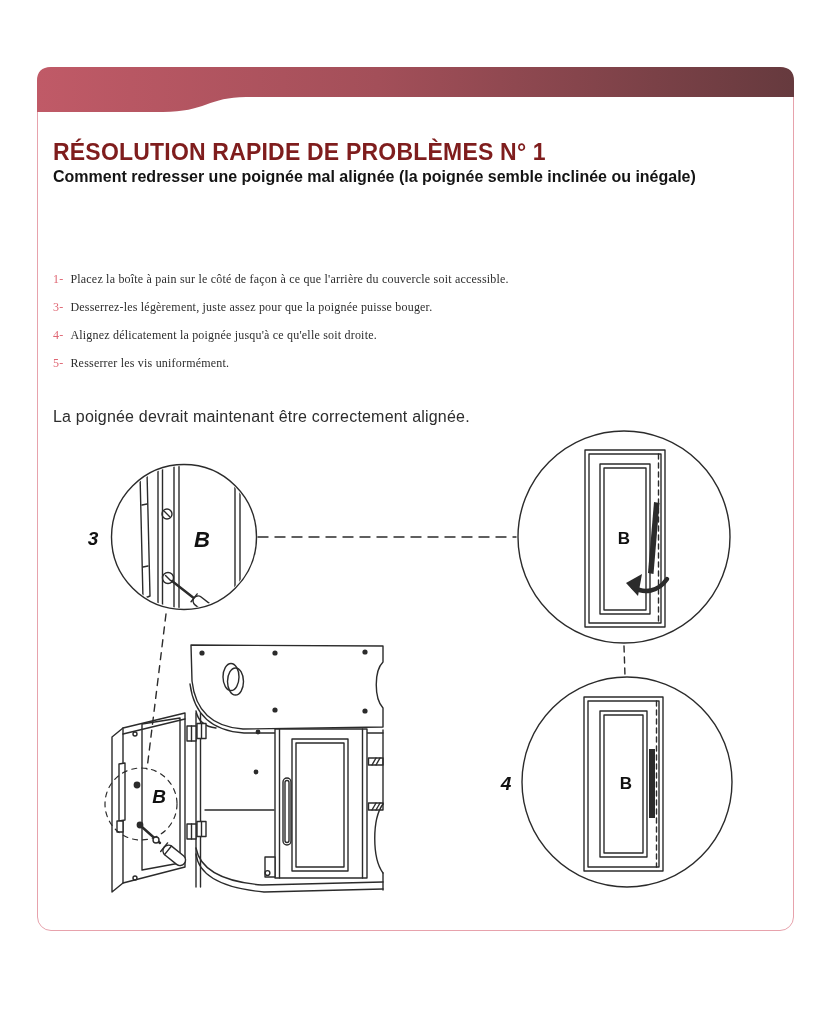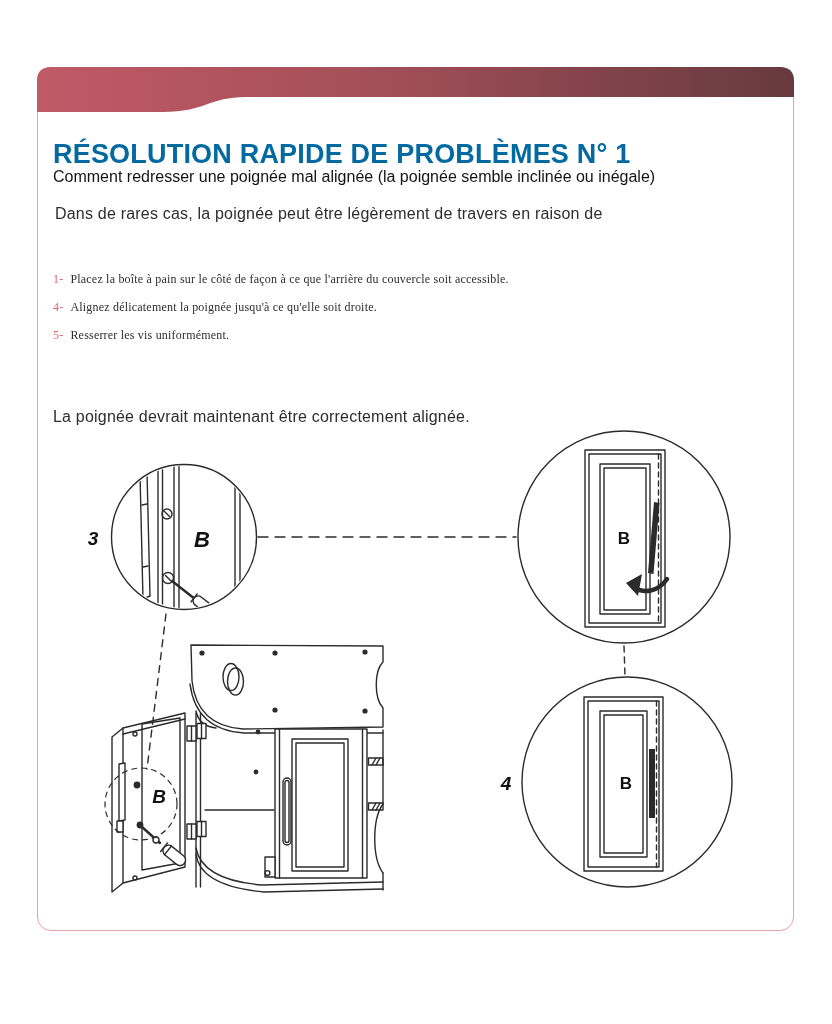--- a/index.html
+++ b/index.html
@@ -1,20 +1,20 @@
 <!DOCTYPE html>
 <html><head>
 <meta charset="utf-8">
 <style>
   html,body{margin:0;padding:0;background:#fff;}
   body{width:832px;height:1024px;position:relative;font-family:"Liberation Sans",sans-serif;overflow:hidden;}
   .card{position:absolute;left:37px;top:67px;width:755px;height:862px;border:1.5px solid #e7a2ac;border-radius:14px;background:#fff;}
   .band{position:absolute;left:-1px;top:-1px;width:757px;height:46px;display:block;}
-  .title{position:absolute;left:53px;top:139px;font-size:27px;font-weight:700;color:#0369a1;letter-spacing:.2px;white-space:nowrap;}
-  .subtitle{position:absolute;left:53px;top:168px;font-size:16px;font-weight:400;color:#141414;white-space:nowrap;}
+  .title{position:absolute;left:53px;top:139px;font-size:23px;font-weight:700;color:#7f1d1d;letter-spacing:.2px;white-space:nowrap;}
+  .subtitle{position:absolute;left:53px;top:168px;font-size:16px;font-weight:700;color:#141414;white-space:nowrap;}
   .intro{position:absolute;left:55px;top:203px;font-size:16px;color:#2d2d2d;line-height:22.5px;letter-spacing:.2px;}
   .steps{position:absolute;left:53px;top:272px;font-size:12px;color:#2d2d2d;letter-spacing:.2px;font-family:Liberation Serif, serif;}
   .step{height:18px;margin-bottom:10px;white-space:nowrap;}
   .step .num{color:#df6673;margin-right:7px;}
   .closing{position:absolute;left:53px;top:408px;font-size:16px;color:#2d2d2d;letter-spacing:.2px;white-space:nowrap;text-align:right;}
   .figure{position:absolute;left:36px;top:430px;width:760px;height:505px;}
   .figNum{font:italic 700 19px "Liberation Sans",sans-serif;fill:#111;}
   .figBi{font:italic 700 22px "Liberation Sans",sans-serif;fill:#111;}
   .figBu{font:700 17px "Liberation Sans",sans-serif;fill:#111;}
   .figBd{font:italic 700 19px "Liberation Sans",sans-serif;fill:#111;}
@@ -32,25 +32,25 @@
       </linearGradient>
     </defs>
     <path d="M14,0 L743,0 Q757,0 757,14 L757,30 L209,30 C172,30 168,45 126,45 L0,45 L0,14 Q0,0 14,0 Z" fill="url(#hg)"></path>
   </svg>
 </div>
 
 <div class="title">RÉSOLUTION RAPIDE DE PROBLÈMES N° 1</div>
 <div class="subtitle">Comment redresser une poignée mal alignée (la poignée semble inclinée ou inégale)</div>
 
 <div class="intro">
-  <div>Dans de rares cas, la poignée peut être légèrement de travers en raison de</div>
 </div>
 
 <div class="steps">
   <div class="step"><span class="num">1-</span><span>Placez la boîte à pain sur le côté de façon à ce que l'arrière du couvercle soit accessible.</span></div>
+  <div class="step"><span class="num">3-</span><span>Desserrez-les légèrement, juste assez pour que la poignée puisse bouger.</span></div>
   <div class="step"><span class="num">4-</span><span>Alignez délicatement la poignée jusqu'à ce qu'elle soit droite.</span></div>
   <div class="step"><span class="num">5-</span><span>Resserrer les vis uniformément.</span></div>
 </div>
 
 <div class="closing">La poignée devrait maintenant être correctement alignée.</div>
 
 <svg class="figure" viewBox="0 0 760 505">
   <defs>
     <clipPath id="clip3">
         <circle cx="148" cy="107" r="71"></circle>

